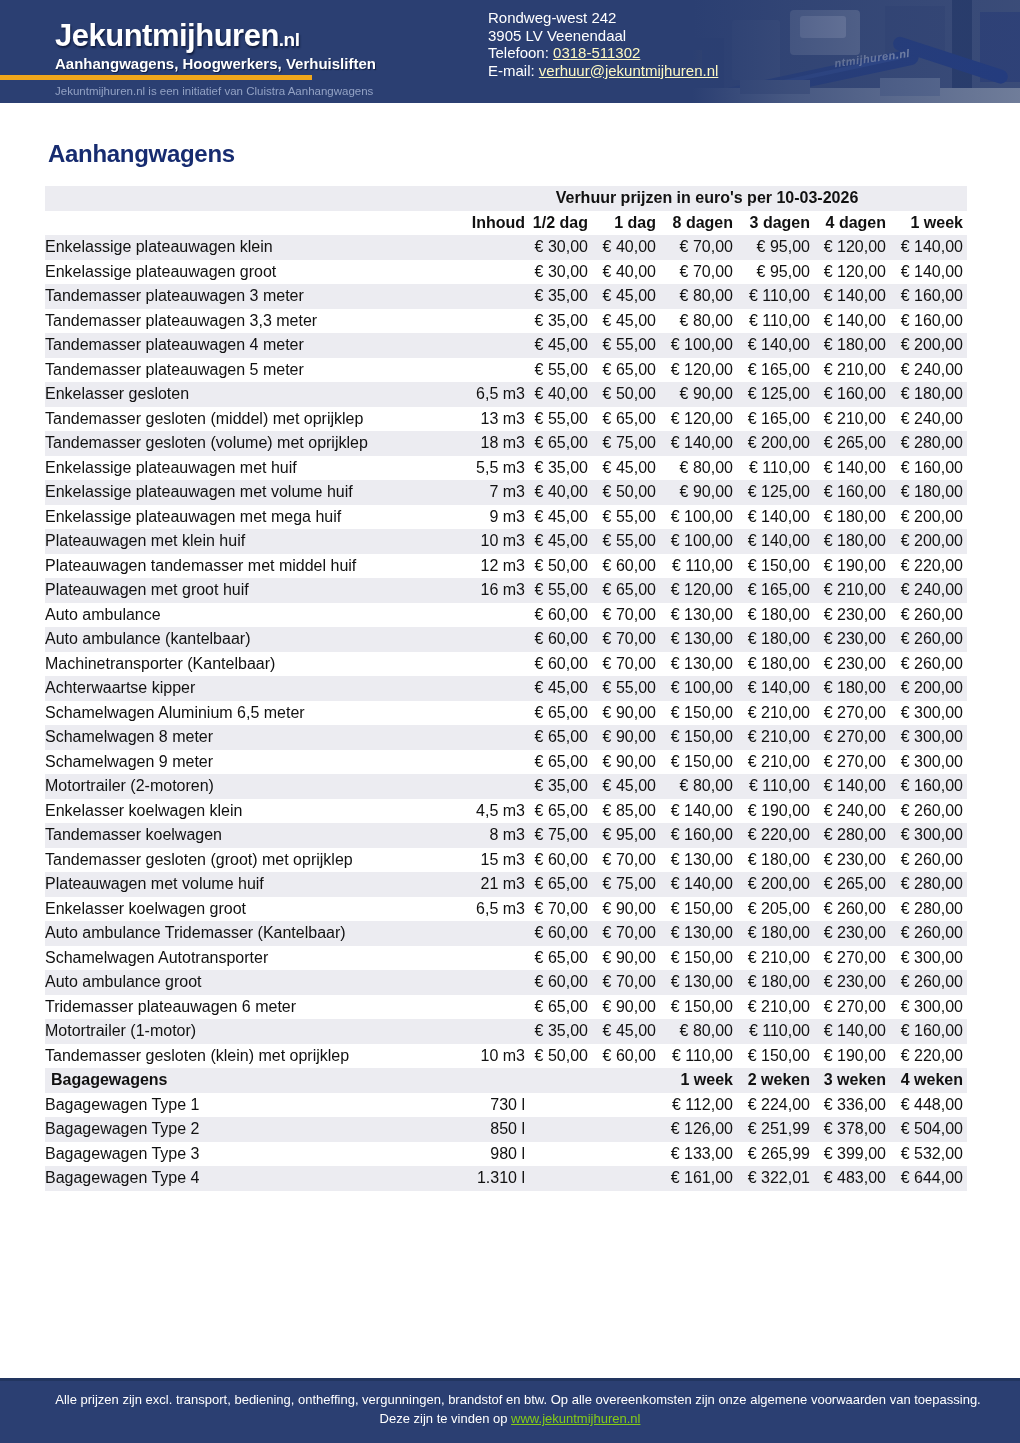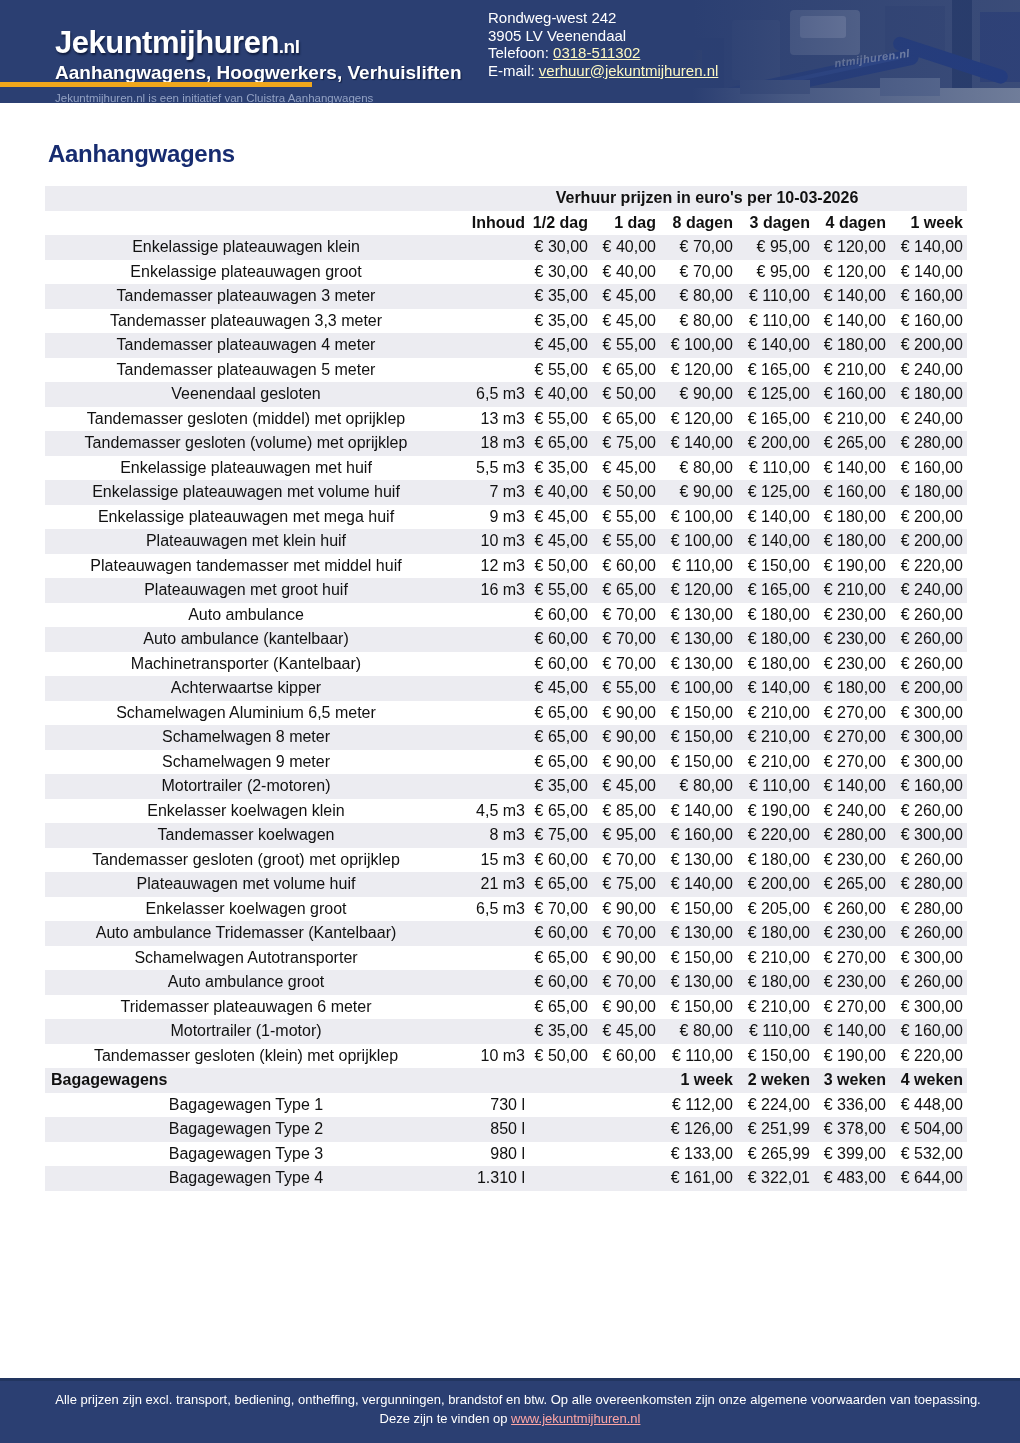--- a/index.html
+++ b/index.html
@@ -19,30 +19,30 @@
   .photo svg{position:absolute;top:0;left:0;}
   .photo-blend{
     position:absolute;top:0;right:0;width:420px;height:103px;
     background:linear-gradient(90deg,#2b3f72 0%,#2b3f72 22%,rgba(43,63,114,0.75) 45%,rgba(43,63,114,0.38) 100%);
   }
   .photo-text{
     position:absolute;top:52px;right:110px;transform:rotate(-8deg);
     font-size:11px;font-weight:bold;color:rgba(255,255,255,0.75);
     letter-spacing:0.5px;font-style:italic;
   }
-  .logo-block{position:absolute;left:0;top:15px;width:330px;height:103px;}
+  .logo-block{position:absolute;left:0;top:8px;width:330px;height:103px;}
   .logo-line1{
     position:absolute;left:55px;top:10px;white-space:nowrap;
     color:#ffffff;font-weight:bold;font-size:31px;letter-spacing:-0.5px;
     text-shadow:1px 2px 2px rgba(10,20,50,0.8);
   }
   .logo-tld{font-size:19px;}
   .logo-tagline{
     position:absolute;left:55px;top:47px;white-space:nowrap;
-    color:#ffffff;font-weight:bold;font-size:19px;
+    color:#ffffff;font-weight:bold;font-size:15px;
     text-shadow:1px 1px 1px rgba(10,20,50,0.8);
   }
   .gold-bar{position:absolute;left:0;top:67px;width:312px;height:5px;background:#f0a71c;}
   .logo-subtitle{
     position:absolute;left:55px;top:77px;white-space:nowrap;
     color:#93a2c4;font-size:11.5px;
   }
   .contact{
     position:absolute;left:488px;top:9px;color:#ffffff;font-size:15px;line-height:17.5px;
   }
@@ -52,35 +52,35 @@
     position:absolute;left:48px;top:140px;margin:0;
     color:#172c70;font-size:24px;font-weight:bold;letter-spacing:-0.3px;
   }
   .price-table{
     position:absolute;left:45px;top:186px;width:922px;
     border-collapse:collapse;table-layout:fixed;
     font-size:16px;color:#111111;
   }
   .price-table td{height:24.5px;padding:0 3px 0 0;white-space:nowrap;overflow:hidden;}
   .price-table td.num{text-align:right;padding-right:4px;}
-  .price-table td.namecol{text-align:center;padding-right:3px;}
+  .price-table td.namecol{text-align:left;padding-right:3px;}
   .price-table td.inhoud{text-align:right;padding-right:2px;}
   .price-table tr.shade td{background:#ececf1;}
   .price-table td.b{font-weight:bold;}
   .price-table td.caption{text-align:center;font-weight:bold;}
   .price-table td.section{text-align:left;font-weight:bold;padding-left:6px;}
   
   .footer{
     position:absolute;left:0;top:1378px;width:1020px;height:65px;
     background:#2b3f72;border-top:3px solid #22355f;box-sizing:border-box;
     color:#ffffff;font-size:13px;text-align:center;
   }
   .footer .l1{margin-top:11px;padding-left:16px;}
   .footer .l2{margin-top:4px;}
-  .footer a{color:#fca5a5;text-decoration:underline;}
+  .footer a{color:#84cc16;text-decoration:underline;}
 </style>
 </head>
 <body>
 
 <div class="header">
   <div class="photo">
     <svg width="340" height="103" viewBox="0 0 340 103">
       <rect x="0" y="0" width="340" height="103" fill="#44547c"></rect>
       <rect x="10" y="38" width="34" height="50" fill="#2d3f6d"></rect>
       <rect x="0" y="50" width="22" height="18" fill="#c9a23f" opacity="0.8"></rect>
@@ -202,21 +202,21 @@
         <td class="namecol">Tandemasser plateauwagen 5 meter</td>
         <td class="inhoud"></td>
         <td class="num">€ 55,00</td>
         <td class="num">€ 65,00</td>
         <td class="num">€ 120,00</td>
         <td class="num">€ 165,00</td>
         <td class="num">€ 210,00</td>
         <td class="num">€ 240,00</td>
       </tr>
       <tr class="shade">
-        <td class="namecol">Veenendaal gesloten</td>
+        <td class="namecol">Enkelasser gesloten</td>
         <td class="inhoud">6,5 m3</td>
         <td class="num">€ 40,00</td>
         <td class="num">€ 50,00</td>
         <td class="num">€ 90,00</td>
         <td class="num">€ 125,00</td>
         <td class="num">€ 160,00</td>
         <td class="num">€ 180,00</td>
       </tr>
       <tr>
         <td class="namecol">Tandemasser gesloten (middel) met oprijklep</td>

